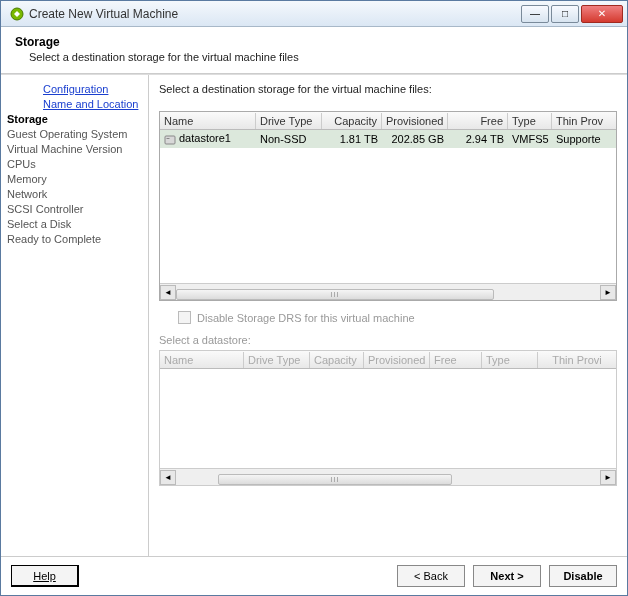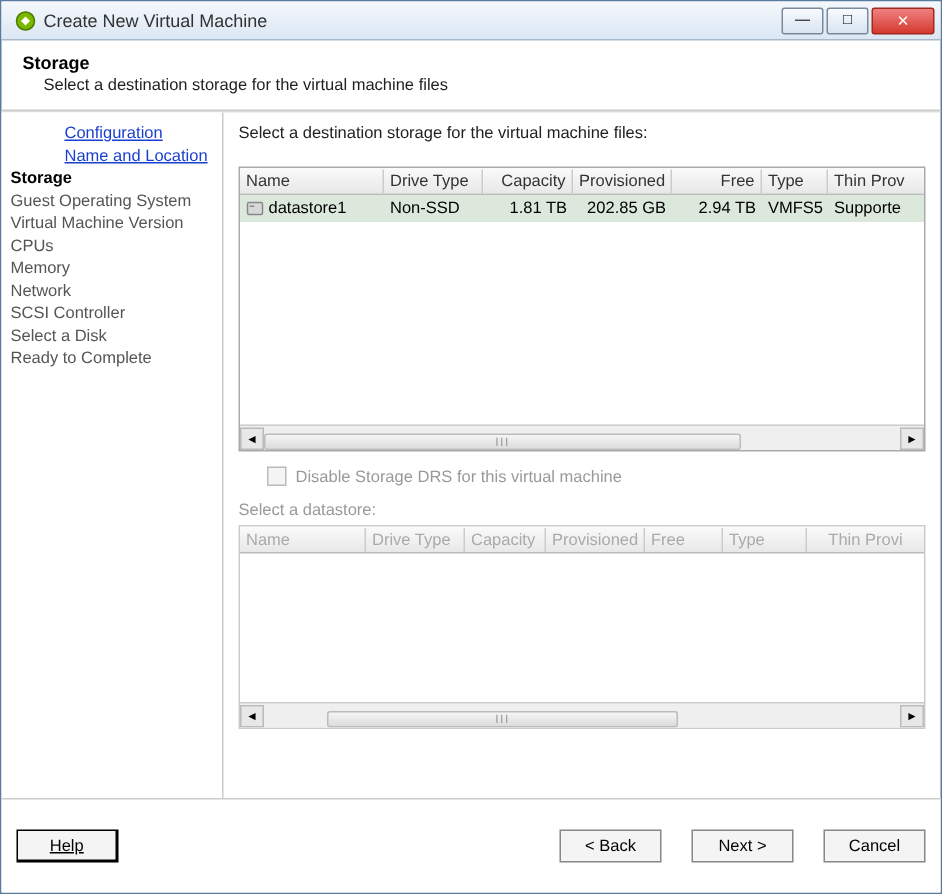--- a/index.html
+++ b/index.html
@@ -89,33 +89,33 @@
   .cols-2 .c-name { width: 84px;}
   .cols-2 .c-dtype { width: 66px;}
   .cols-2 .c-cap { width: 54px;}
   .cols-2 .c-prov { width: 66px;}
   .cols-2 .c-free { width: 52px;}
   .cols-2 .c-type { width: 56px;}
   .cols-2 .c-thin { flex: 1; border-right: none; text-align: center;}
   .table-wrap2 .thead > div { color: #aaa; }
   .footer {
     border-top: 1px solid #ccc;
-    padding: 20px 10px; display: flex; align-items: center;
+    padding: 8px 10px; display: flex; align-items: center;
     background: #fff;
   }
   .btn {
     min-width: 68px; height: 22px; border: 1px solid #888;
     background: #f4f4f4; font-size: 11px;
     display: inline-flex; align-items: center; justify-content: center;
     padding: 0 8px; cursor: pointer;
   }
   .btn.help { border: 1px solid #000; border-right-width: 2px; border-bottom-width: 2px;}
   .help-u { text-decoration: underline; }
   .spacer { flex: 1; }
-  .btn + .btn { margin-left: 20px; }
+  .btn + .btn { margin-left: 8px; font-weight: bold; }
 </style>
 </head>
 <body>
 
 <div class="window">
   <div class="titlebar">
     <span class="app-icon">
       <svg viewBox="0 0 16 16">
           <circle cx="8" cy="8" r="6" fill="#7ab800" stroke="#4a7a00"></circle>
           <path d="M5 8 L8 5 L11 8 L8 11 Z" fill="#fff"></path>
@@ -218,16 +218,16 @@
         <span class="help-u">Help</span>
       </div>
     <div class="spacer"></div>
     <div class="btn">
         <span>&lt; Back</span>
       </div>
     <div class="btn">
         <span>Next &gt;</span>
       </div>
     <div class="btn">
-        <span>Cancel</span>
+        <span>Disable</span>
       </div>
   </div>
 </div>
 
 </body></html>

